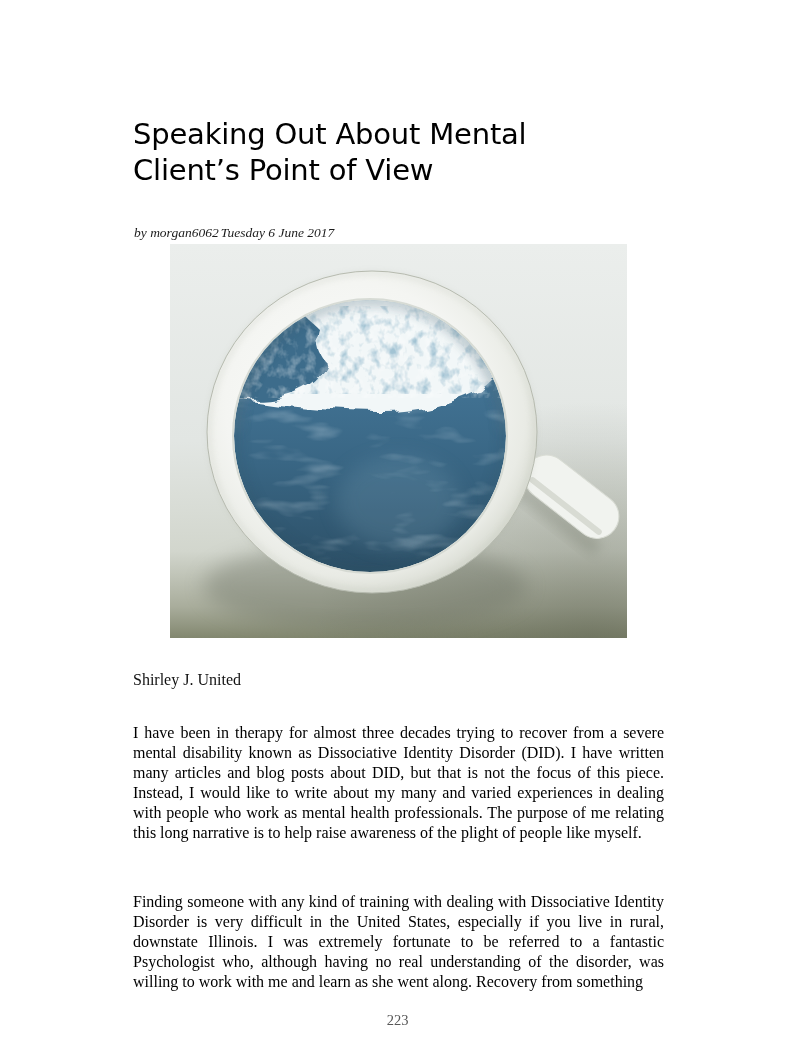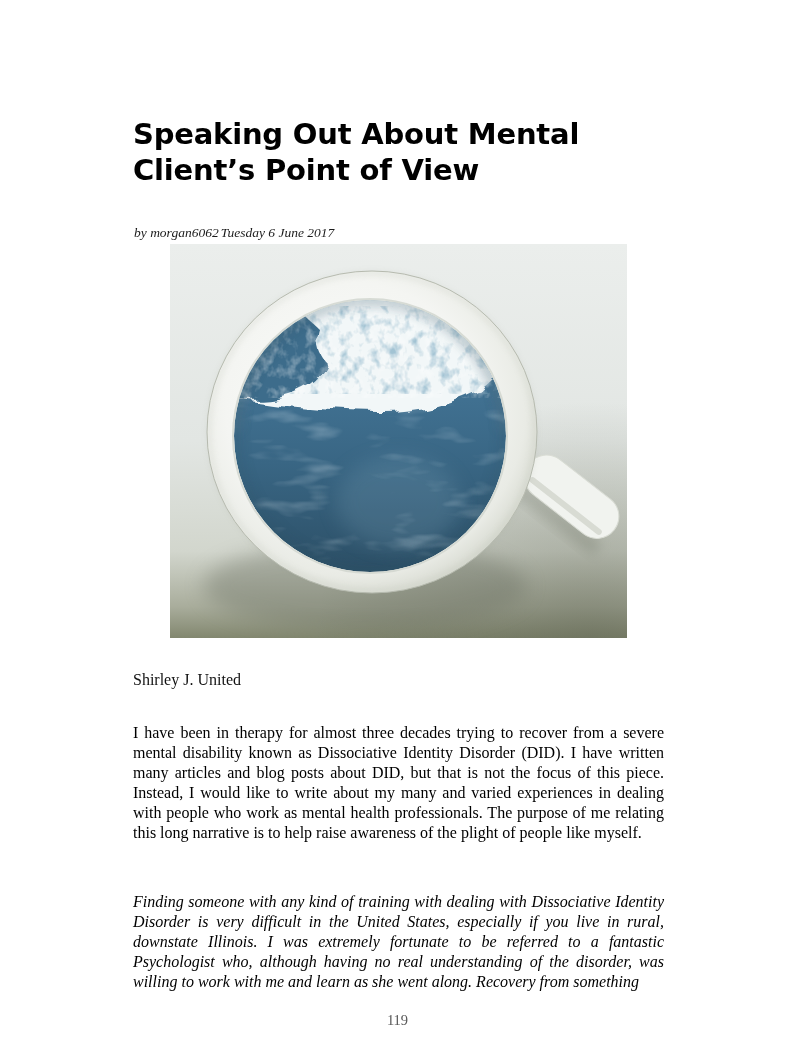--- a/index.html
+++ b/index.html
@@ -8,41 +8,41 @@
     background: #ffffff;
     font-family: "Liberation Serif", serif;
     color: #0a0a0a;
     overflow: hidden;
   }
   .page { position: relative; width: 795px; height: 1063px; background: #fff; }
 
   .title {
     position: absolute; left: 133px; top: 97px; width: 580px;
     font-family: "DejaVu Sans", sans-serif;
-    font-weight: bold; font-size: 29px; line-height: 36px;
+    font-weight: normal; font-size: 29px; line-height: 36px;
     color: #000; letter-spacing: -0.2px;
   }
   .byline {
     position: absolute; left: 134px; top: 224px;
     font-style: italic; font-size: 13.5px; line-height: 17px; color: #1b1b1b;
     white-space: nowrap;
   }
   .byline .date { margin-left: 2px; }
 
   .figure { position: absolute; left: 170px; top: 244px; width: 457px; height: 394px; }
   .figure svg { display: block; }
 
   .author { position: absolute; left: 133px; top: 669px; font-size: 16px; line-height: 22px; color: #111; }
 
   .para {
     position: absolute; left: 133px; width: 531px;
     font-size: 16px; line-height: 20px; text-align: justify; color: #000000;
   }
   .p1 { top: 707px; }
-  .p2 { top: 876px; font-style: italic; }
+  .p2 { top: 876px; }
 
   .footer {
     position: absolute; left: 0; right: 0; top: 1012px;
     text-align: center; font-size: 14.5px; color: #575757;
   }
 </style>
 </head>
 <body>
 
 <div class="page">
@@ -145,16 +145,16 @@
       <circle cx="200" cy="192" r="137" fill="none" stroke="#cfd4cd" stroke-width="2" opacity="0.8"></circle>
     </svg>
   </div>
 
   <div class="author">Shirley J. United</div>
 
   <p class="para p1">I have been in therapy for almost three decades trying to recover from a severe mental disability known as Dissociative Identity Disorder (DID). I have written many articles and blog posts about DID, but that is not the focus of this piece. Instead, I would like to write about my many and varied experiences in dealing with people who work as mental health professionals. The purpose of me relating this long narrative is to help raise awareness of the plight of people like myself.</p>
   <p class="para p2">Finding someone with any kind of training with dealing with Dissociative Identity Disorder is very difficult in the United States, especially if you live in rural, downstate Illinois. I was extremely fortunate to be referred to a fantastic Psychologist who, although having no real understanding of the disorder, was willing to work with me and learn as she went along. Recovery from something</p>
 
   <div class="footer">
-    <span>119</span>
+    <span>223</span>
   </div>
 
 </div>
 
 </body></html>

